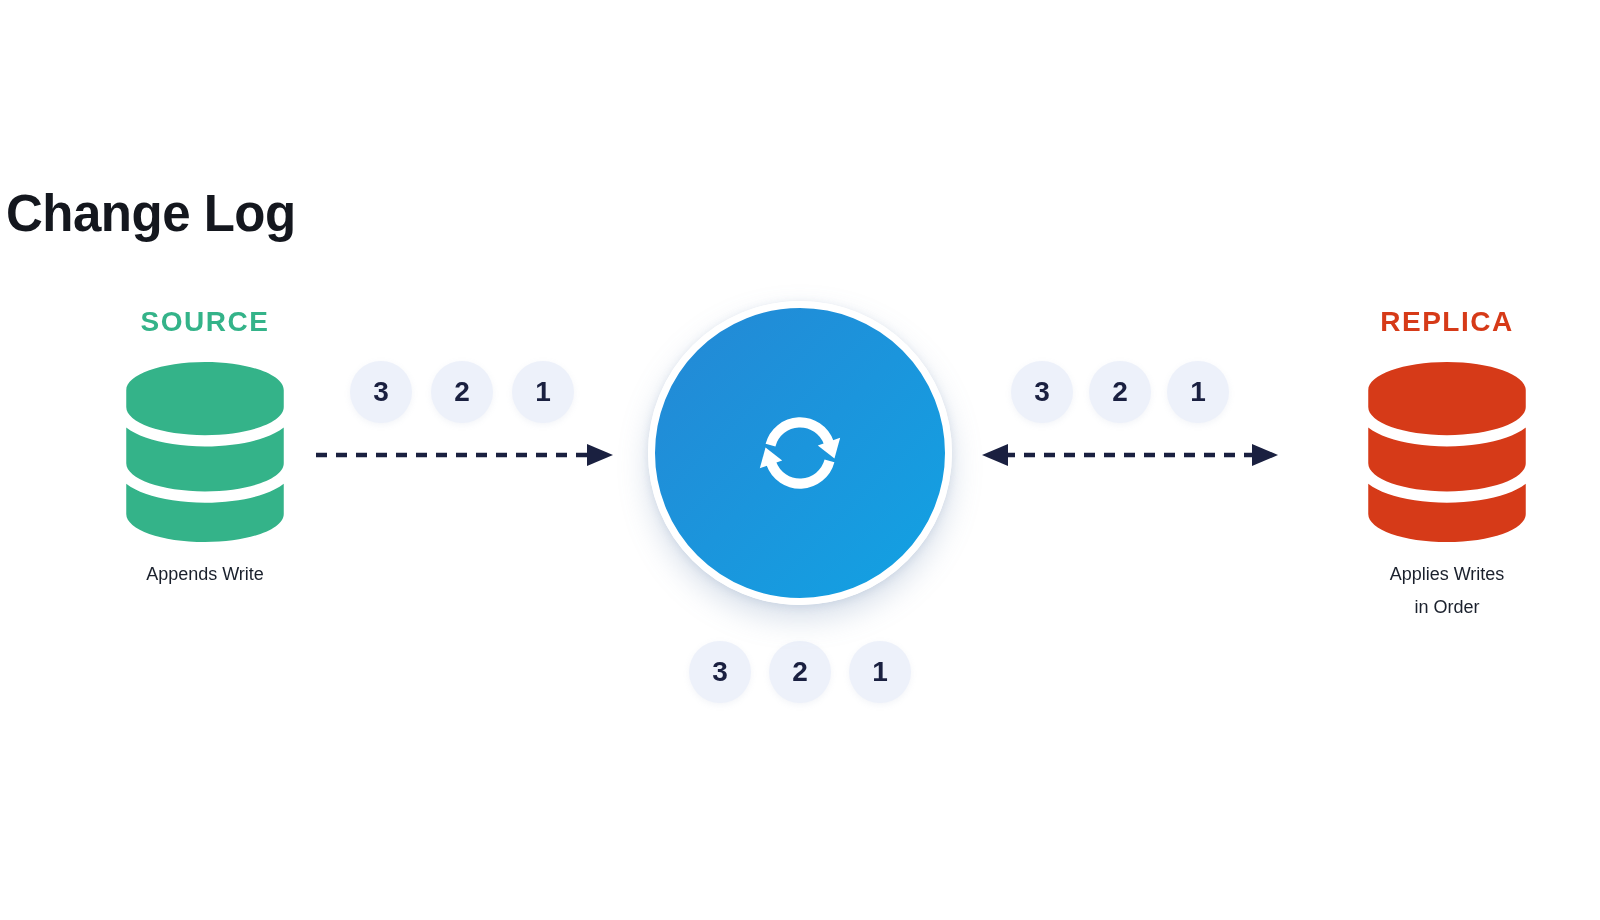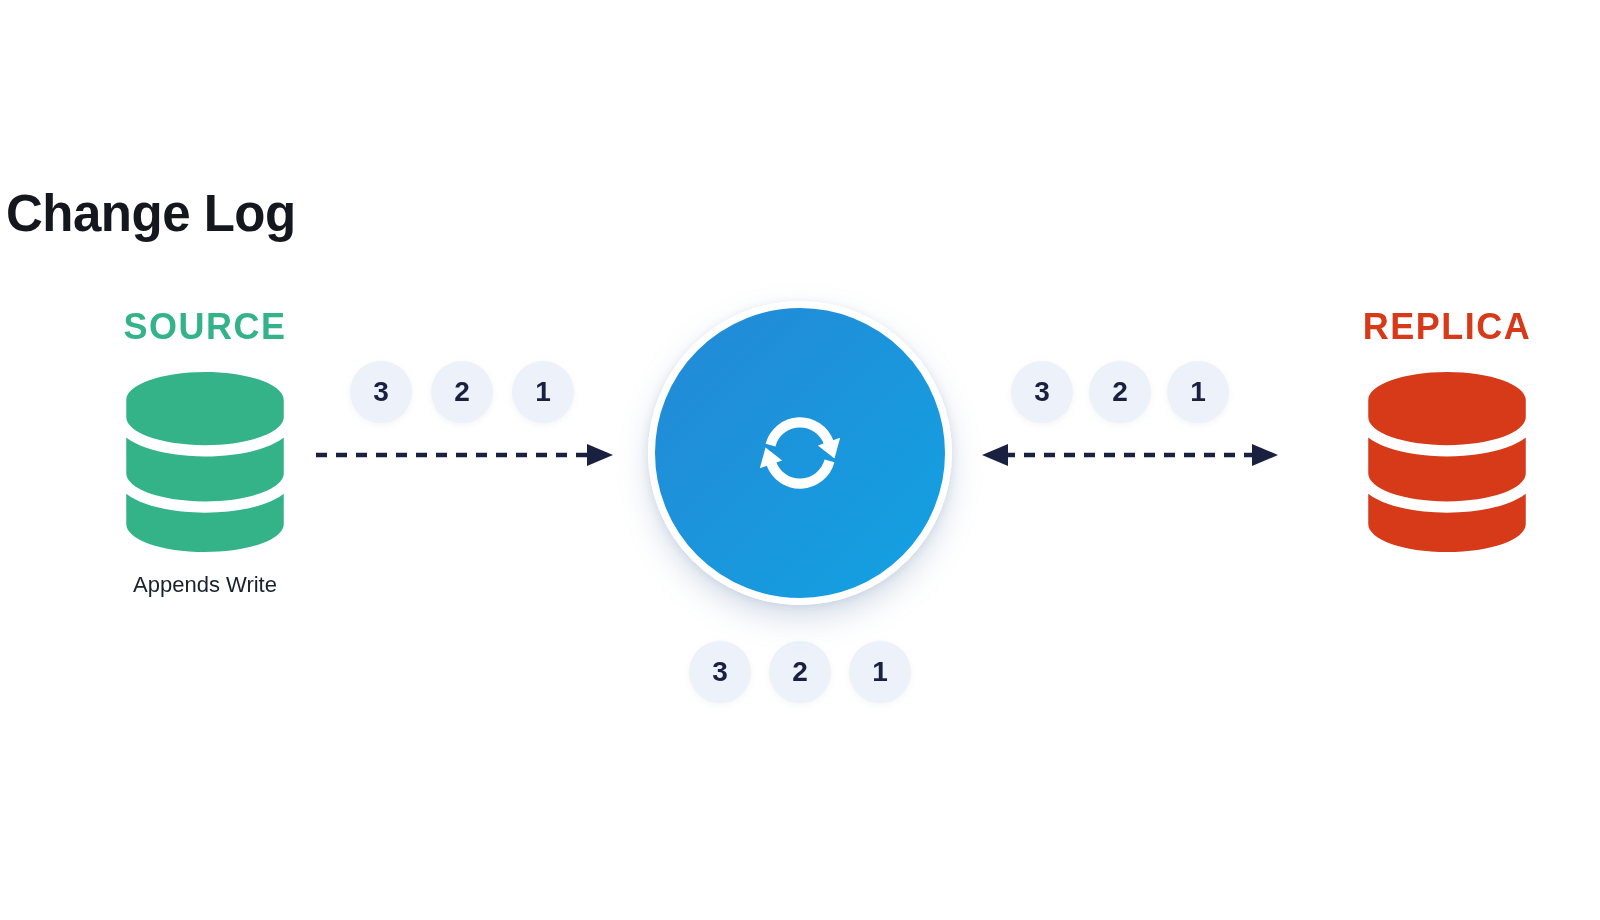--- a/index.html
+++ b/index.html
@@ -17,25 +17,25 @@
   .stage{position:relative;width:1600px;height:920px;background:#ffffff;overflow:hidden;}
 
   .page-title{
     position:absolute;left:6px;top:184px;width:1600px;text-align:left;
     font-size:51px;font-weight:800;color:var(--ink);letter-spacing:-0.5px;
   }
 
   .col{position:absolute;width:220px;text-align:center;}
   .col-source{left:95px;top:306px;}
   .col-replica{left:1337px;top:306px;}
-  .col-label{font-size:36px;font-weight:800;letter-spacing:1.5px;}
+  .col-label{font-size:28px;font-weight:800;letter-spacing:1.5px;}
   .col-source .col-label{color:var(--source-green);}
   .col-replica .col-label{color:var(--replica-red);}
   .db-icon{display:block;margin:24px auto 0 auto;}
-  .col-caption{margin-top:16px;font-size:22px;line-height:33px;color:#1a202c;}
+  .col-caption{margin-top:16px;font-size:18px;line-height:33px;color:#1a202c;}
 
   .badge{
     position:absolute;width:62px;height:62px;border-radius:50%;
     background:var(--badge-bg);display:flex;align-items:center;justify-content:center;
     font-size:28px;font-weight:800;color:var(--navy);
     box-shadow:0 2px 6px rgba(150,165,200,0.12);
   }
 
   .arrow{position:absolute;}
   .arrow-left{left:313px;top:438px;}
@@ -62,20 +62,24 @@
       <path fill="var(--source-green)" d="M448 80v48c0 44.2-100.3 80-224 80S0 172.2 0 128V80C0 35.8 100.3 0 224 0S448 35.8 448 80zM393.2 214.7c20.8-7.4 39.9-16.9 54.8-28.6V288c0 44.2-100.3 80-224 80S0 332.2 0 288V186.1c14.9 11.8 34 21.2 54.8 28.6C99.7 230.7 159.5 240 224 240s124.3-9.3 169.2-25.3zM0 346.1c14.9 11.8 34 21.2 54.8 28.6C99.7 390.7 159.5 400 224 400s124.3-9.3 169.2-25.3c20.8-7.4 39.9-16.9 54.8-28.6V432c0 44.2-100.3 80-224 80S0 476.2 0 432V346.1z"></path>
     </svg>
     <div class="col-caption">Appends Write</div>
   </div>
 
   <div class="col col-replica">
     <div class="col-label">REPLICA</div>
     <svg class="db-icon" width="158" height="180" viewBox="0 0 448 512" aria-hidden="true">
       <path fill="var(--replica-red)" d="M448 80v48c0 44.2-100.3 80-224 80S0 172.2 0 128V80C0 35.8 100.3 0 224 0S448 35.8 448 80zM393.2 214.7c20.8-7.4 39.9-16.9 54.8-28.6V288c0 44.2-100.3 80-224 80S0 332.2 0 288V186.1c14.9 11.8 34 21.2 54.8 28.6C99.7 230.7 159.5 240 224 240s124.3-9.3 169.2-25.3zM0 346.1c14.9 11.8 34 21.2 54.8 28.6C99.7 390.7 159.5 400 224 400s124.3-9.3 169.2-25.3c20.8-7.4 39.9-16.9 54.8-28.6V432c0 44.2-100.3 80-224 80S0 476.2 0 432V346.1z"></path>
     </svg>
+    <div class="col-caption">
+      <span>Applies Writes</span><br>
+      <span>in Order</span>
+    </div>
   </div>
 
   <div class="badge" style="left:350px;top:361px;">
       <span>3</span>
     </div>
   <div class="badge" style="left:431px;top:361px;">
       <span>2</span>
     </div>
   <div class="badge" style="left:512px;top:361px;">
       <span>1</span>

